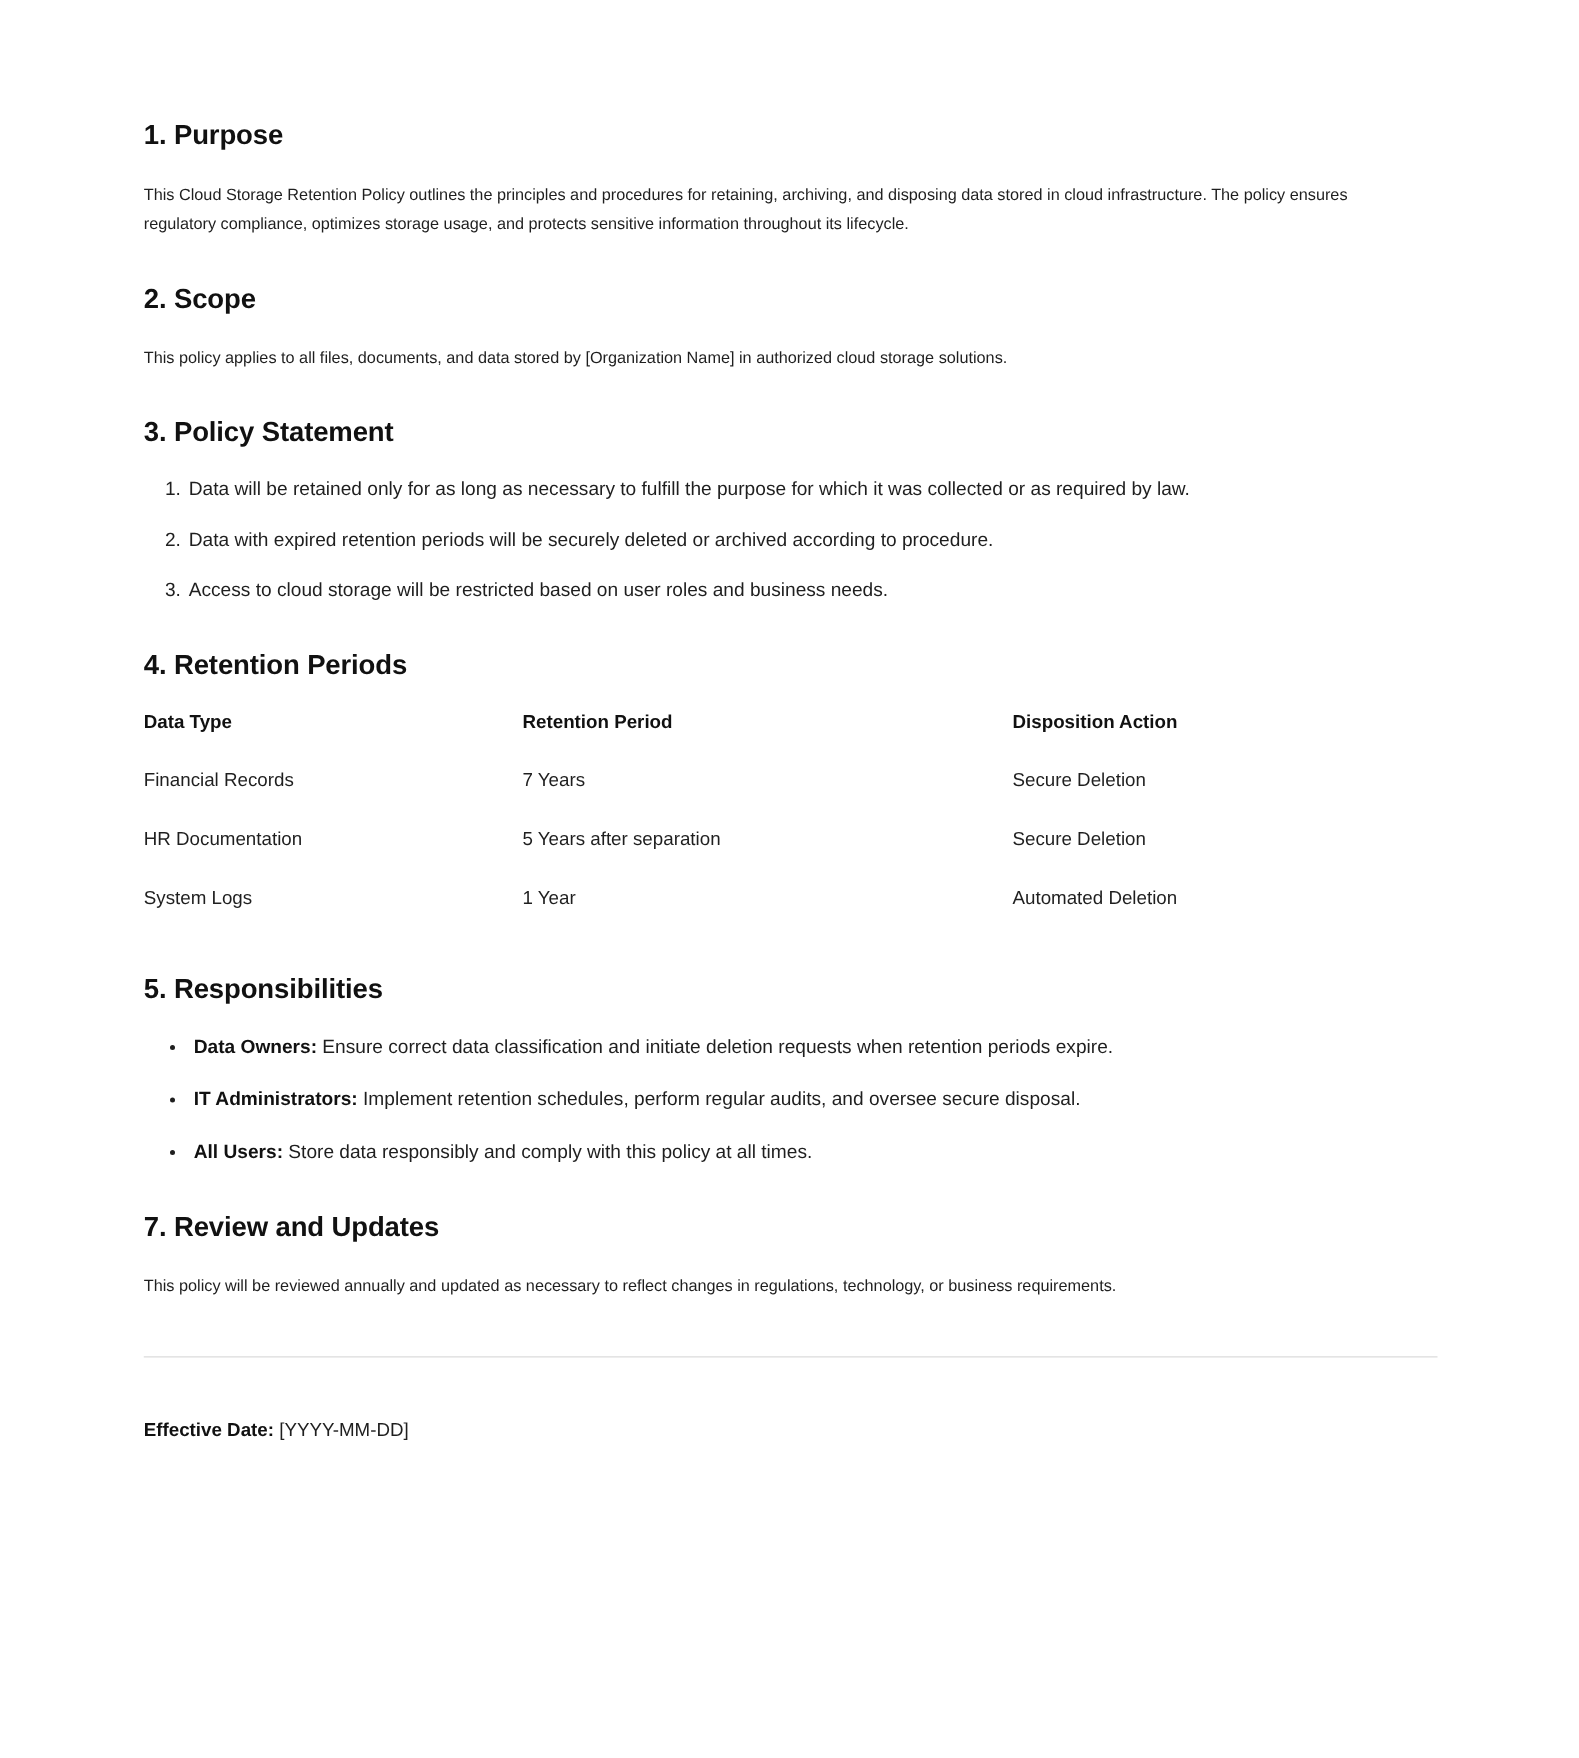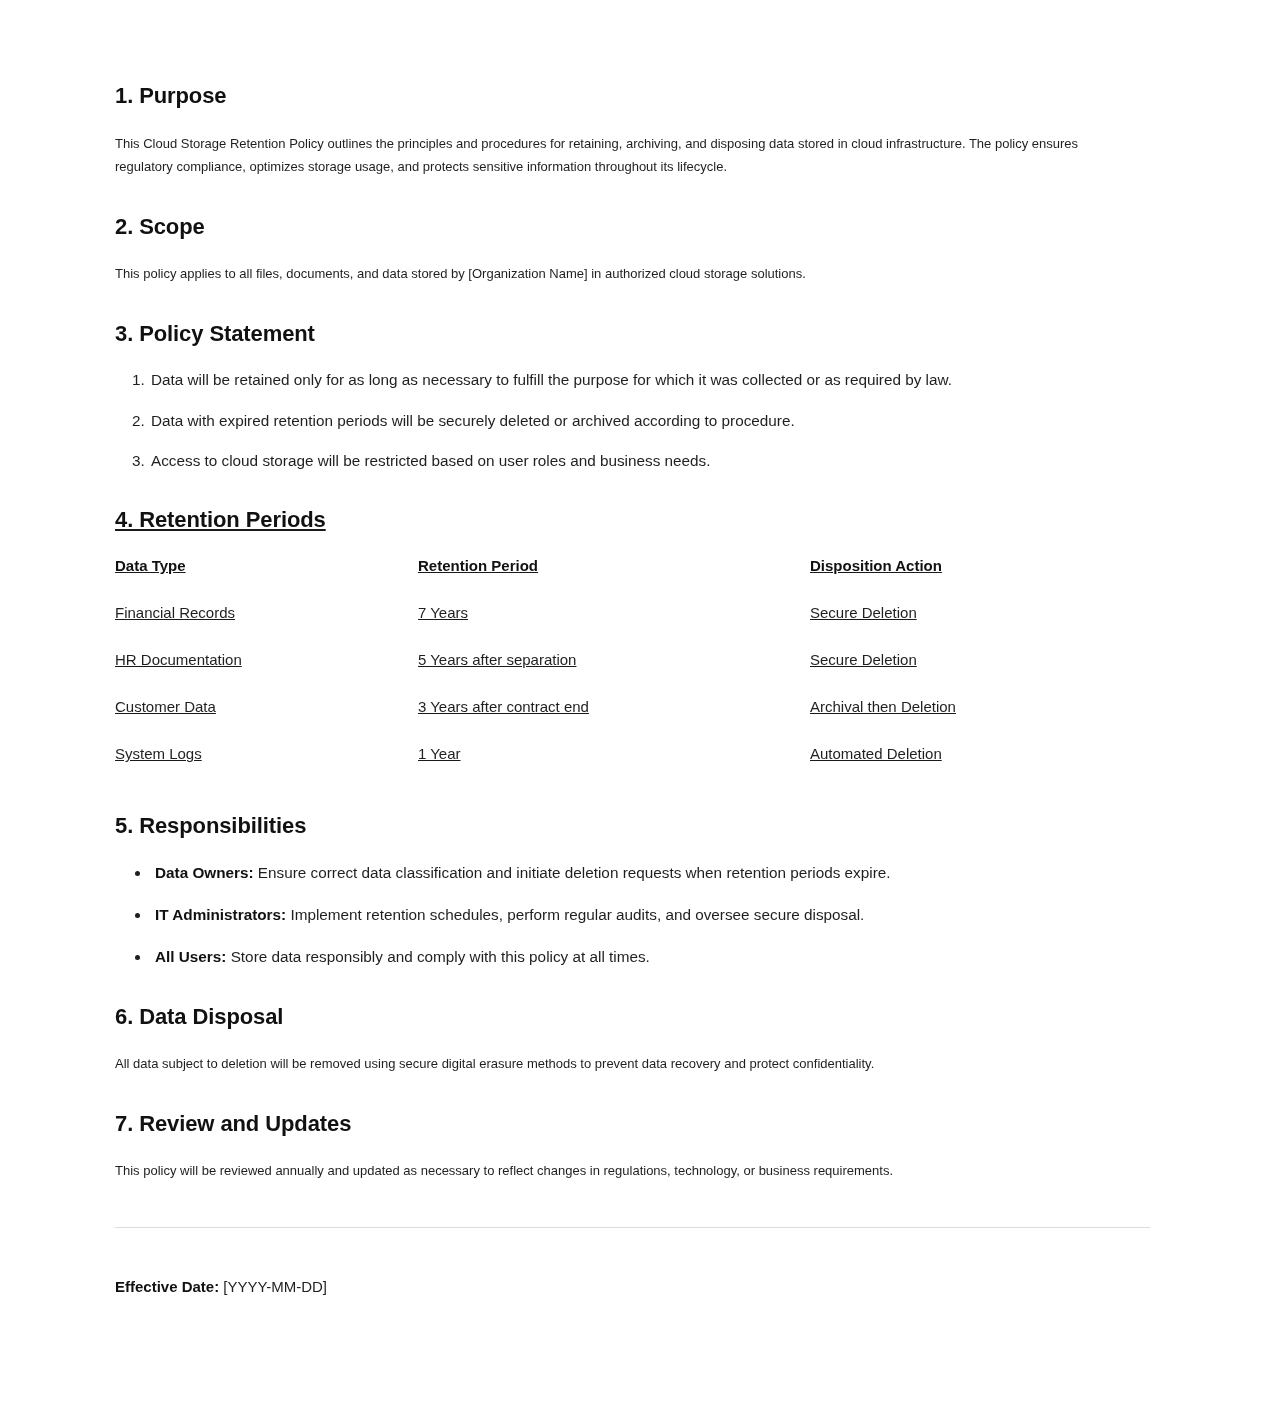--- a/index.html
+++ b/index.html
@@ -29,21 +29,21 @@
     margin: 0 0 56px 0;
     line-height: 1.2;
   }
   .section {
     margin: 0 0 34px 0;
   }
   h2.section-heading {
     font-size: 22px;
     font-weight: bold;
     color: #111111;
-    margin: 4px 0 22px 0;
+    margin: 16px 0 22px 0;
     line-height: 1.25;
     letter-spacing: -0.1px;
   }
   p.body-text {
     font-size: 13px;
     line-height: 1.82;
     margin: 0;
     color: #1f1f1f;
     max-width: 1000px;
   }
@@ -101,21 +101,21 @@
     color: #1f1f1f;
     padding-bottom: 26px;
   }
   table.retention-table tbody tr:last-child td {
     padding-bottom: 0;
   }
   col.c1 { width: 303px; }
   col.c2 { width: 392px; }
   col.c3 { width: auto; }
 
-  .section-table { margin-bottom: 48px; text-decoration: underline; }
+  .section-table { margin-bottom: 48px; }
   .section-title-gap { margin-bottom: 24px; }
 
   hr.divider {
     border: none;
     border-top: 1px solid #dcdcdc;
     margin: 44px 0 46px 0;
     width: 1035px;
   }
   .footer-line {
     font-size: 15px;
@@ -169,46 +169,37 @@
           <td>Financial Records</td>
           <td>7 Years</td>
           <td>Secure Deletion</td>
         </tr>
         <tr>
           <td>HR Documentation</td>
           <td>5 Years after separation</td>
           <td>Secure Deletion</td>
         </tr>
         <tr>
-          <td>Customer Data</td>
-          <td>3 Years after contract end</td>
-          <td>Archival then Deletion</td>
-        </tr>
-        <tr>
           <td>System Logs</td>
           <td>1 Year</td>
           <td>Automated Deletion</td>
         </tr>
       </tbody>
     </table>
   </div>
 
   <div class="section">
     <h2 class="section-heading">5. Responsibilities</h2>
     <ul class="resp-list">
       <li><span class="lead-in">Data Owners:</span><span> Ensure correct data classification and initiate deletion requests when retention periods expire.</span></li>
       <li><span class="lead-in">IT Administrators:</span><span> Implement retention schedules, perform regular audits, and oversee secure disposal.</span></li>
       <li><span class="lead-in">All Users:</span><span> Store data responsibly and comply with this policy at all times.</span></li>
     </ul>
   </div>
 
-  <div class="section">
-    <h2 class="section-heading">6. Data Disposal</h2>
-    <p class="body-text">All data subject to deletion will be removed using secure digital erasure methods to prevent data recovery and protect confidentiality.</p>
-  </div>
 
   <div class="section">
     <h2 class="section-heading">7. Review and Updates</h2>
     <p class="body-text">This policy will be reviewed annually and updated as necessary to reflect changes in regulations, technology, or business requirements.</p>
   </div>
 
   <hr class="divider">
 
   <div>
     <p class="footer-line"><span class="lead-in">Effective Date:</span><span> [YYYY-MM-DD]</span></p>

